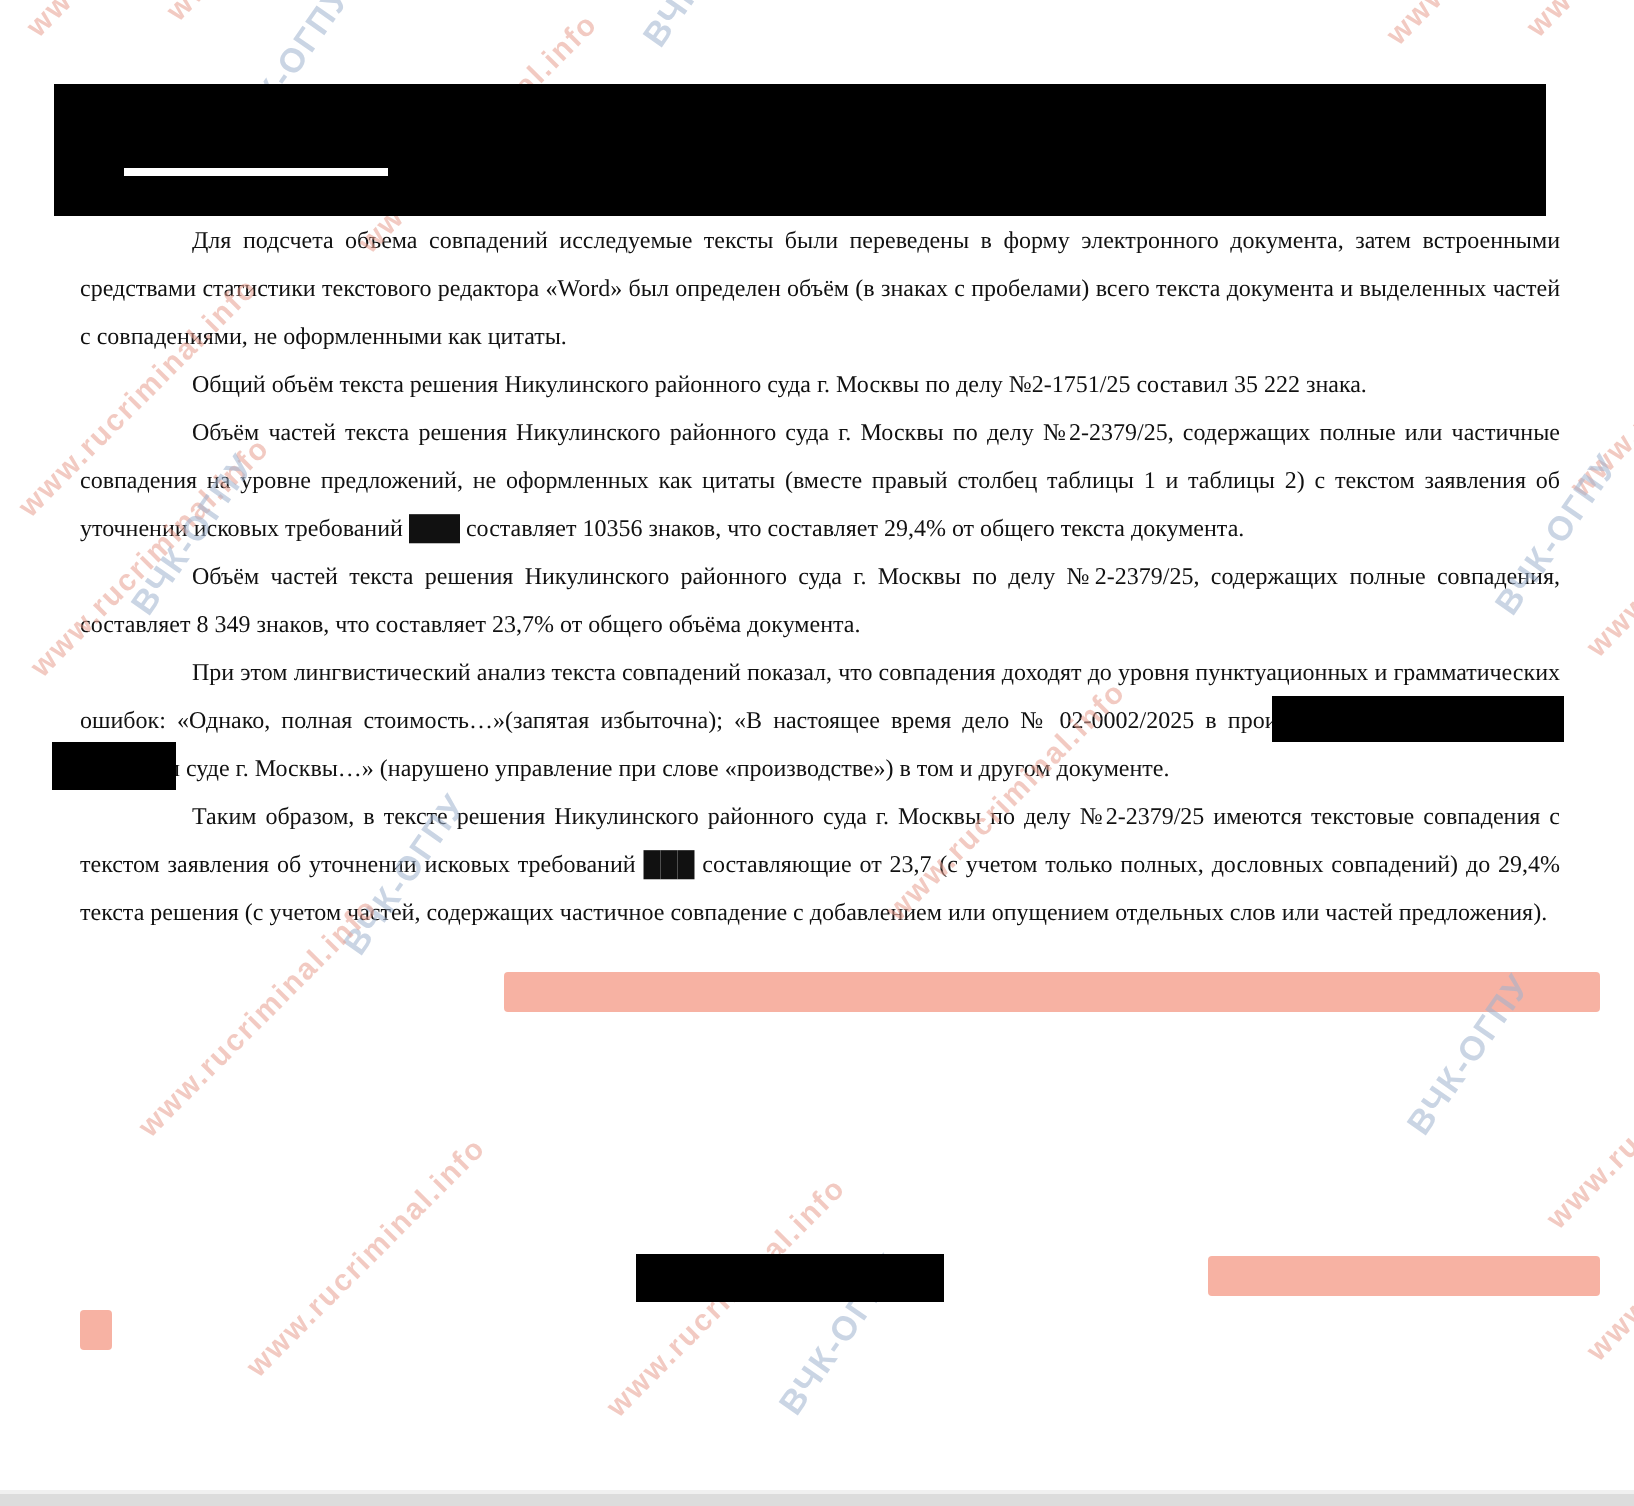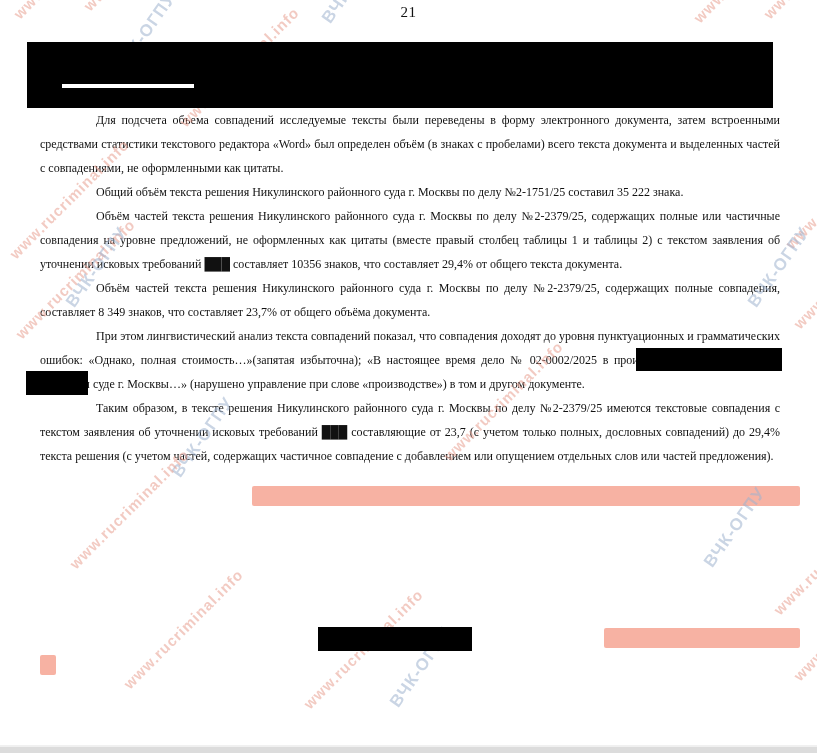--- a/index.html
+++ b/index.html
@@ -120,21 +120,20 @@
   <div class="wm red s1 rot-neg45" style="left:440px;top:452px;">www.rucriminal.info</div>
   <div class="wm blue s2 rot-neg60" style="left:168px;top:470px;">ВЧК-ОГПУ</div>
   <div class="wm red s1 rot-neg45" style="left:66px;top:560px;">www.rucriminal.info</div>
   <div class="wm blue s2 rot-neg60" style="left:700px;top:560px;">ВЧК-ОГПУ</div>
   <div class="wm red s1 rot-neg45" style="left:770px;top:606px;">www.rucriminal.info</div>
   <div class="wm red s1 rot-neg45" style="left:790px;top:672px;">www.rucriminal.info</div>
   <div class="wm red s1 rot-neg45" style="left:300px;top:700px;">www.rucriminal.info</div>
   <div class="wm blue s2 rot-neg60" style="left:386px;top:700px;">ВЧК-ОГПУ</div>
   <div class="wm red s1 rot-neg45" style="left:120px;top:680px;">www.rucriminal.info</div>
 
-  <div class="page-number">21</div>
 
   <div class="hl" style="left:252px;top:486px;width:548px;height:20px;"></div>
   <div class="hl" style="left:604px;top:628px;width:196px;height:20px;"></div>
   <div class="hl" style="left:40px;top:655px;width:16px;height:20px;"></div>
 
   <div class="doc-body">
     <p>Для подсчета объема совпадений исследуемые тексты были переведены в форму электронного документа, затем встроенными средствами статистики текстового редактора «Word» был определен объём (в знаках с пробелами) всего текста документа и выделенных частей с совпадениями, не оформленными как цитаты.</p>
     <p>Общий объём текста решения Никулинского районного суда г. Москвы по делу №2-1751/25 составил 35 222 знака.</p>
     <p>Объём частей текста решения Никулинского районного суда г. Москвы по делу №2-2379/25, содержащих полные или частичные совпадения на уровне предложений, не оформленных как цитаты (вместе правый столбец таблицы 1 и таблицы 2) с текстом заявления об уточнении исковых требований ███ составляет 10356 знаков, что составляет 29,4% от общего текста документа.</p>
     <p>Объём частей текста решения Никулинского районного суда г. Москвы по делу №2-2379/25, содержащих полные совпадения, составляет 8 349 знаков, что составляет 23,7% от общего объёма документа.</p>

